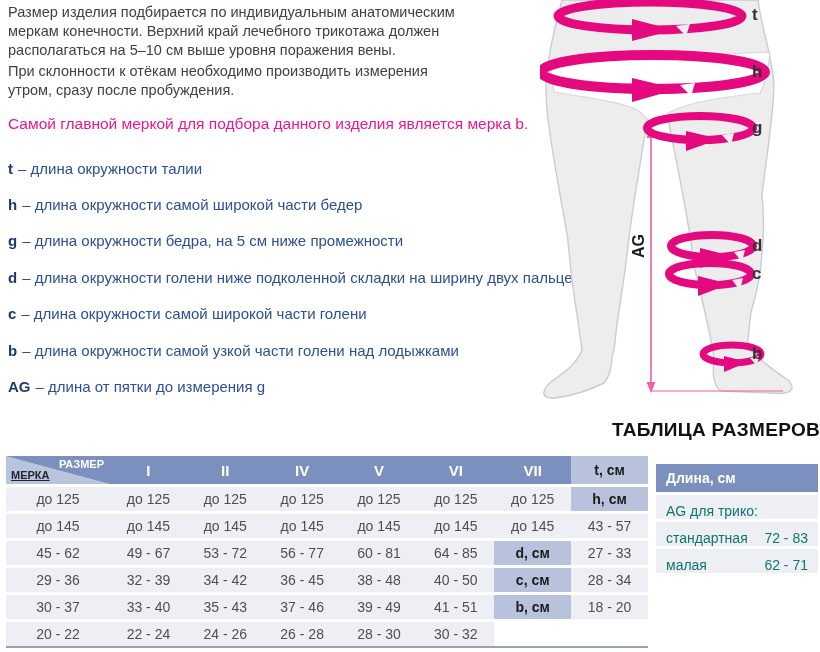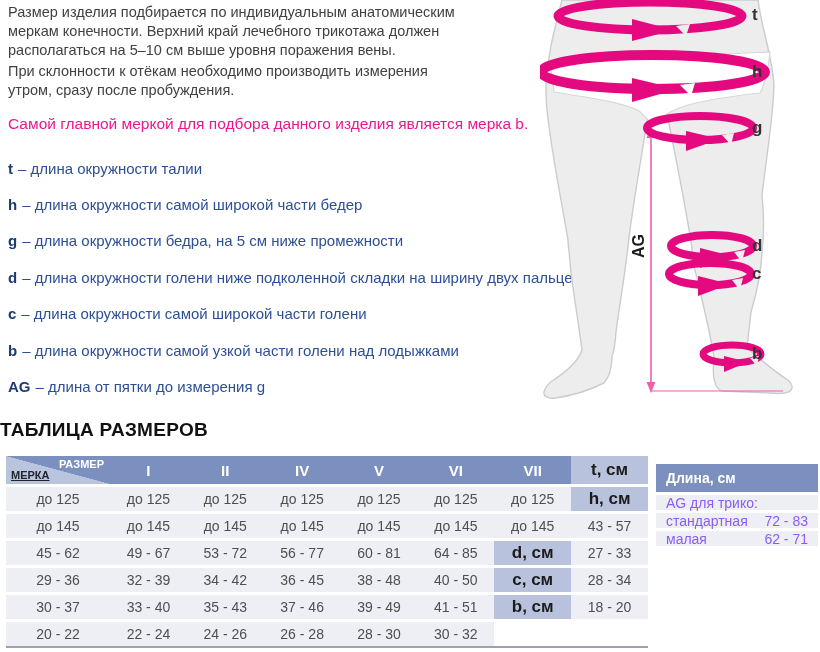--- a/index.html
+++ b/index.html
@@ -14,42 +14,42 @@
   #p2 { top:62px; }
   #highlight { position:absolute; left:8px; top:115px; width:640px; font-size:15.5px; color:#ED1690; }
   
   #defs { position:absolute; left:8px; top:150px; width:640px; }
   .def-row { height:36.4px; display:flex; align-items:center; font-size:15px; color:#2D4F96; white-space:nowrap; }
   .def-key { font-weight:bold; color:#1C3A70; margin-right:5px; }
   
   #figure-wrap { position:absolute; left:540px; top:0; width:280px; height:414px; }
   .fig-label { position:absolute; left:212px; width:30px; font-size:17px; font-weight:bold; color:#333333; }
   
-  #table-title { position:absolute; left:0; top:419px; width:820px; text-align:left;
+  #table-title { position:absolute; left:0; top:419px; width:820px; text-align:right;
     font-size:19px; font-weight:bold; color:#111111; letter-spacing:0.3px; }
   
   #main-table { position:absolute; left:6px; top:456px; width:642px;
     display:grid; grid-template-columns:104px repeat(7, 1fr);
     grid-template-rows:28px repeat(6, 24px); row-gap:3px;
     border-bottom:2px solid #9aa2b0; }
   .hdr-cell { background:#7C90BF; color:#ffffff; font-weight:bold; font-size:15px;
     display:flex; align-items:center; justify-content:center; }
   .corner-cell { position:relative; background:linear-gradient(to top right, #B9C4DE 49.6%, #7C90BF 50.4%); }
   .corner-top { position:absolute; top:2px; right:6px; font-size:11px; font-weight:bold; color:#ffffff; }
   .corner-bottom { position:absolute; bottom:3px; left:5px; font-size:11px; font-weight:bold; color:#23252a;text-decoration:underline; }
-  .row-label { background:#B8C2DC; color:#1b1b1b; font-weight:bold; font-size:17px;
+  .row-label { background:#B8C2DC; color:#1b1b1b; font-weight:bold; font-size:14px;
     display:flex; align-items:center; justify-content:center; }
   .data-cell { background:#EDEFF4; color:#4f4f4f; font-size:14px;
     display:flex; align-items:center; justify-content:center; }
   
   #length-table { position:absolute; left:656px; top:456px; width:162px; }
   #length-header { height:28px; background:#7C90BF; color:#ffffff; font-weight:bold; font-size:14px;
     display:flex; align-items:center; padding-left:10px; margin-bottom:3px;margin-top:8px; }
-  .len-row { height:15px; background:#EDEFF4; display:flex; align-items:center;
-    font-size:14px; color:#8b5cf6; padding:0 10px; margin-bottom:3px; justify-content:space-between; }
+  .len-row { height:24px; background:#EDEFF4; display:flex; align-items:flex-end;
+    font-size:14px; color:#0f766e; padding:0 10px; margin-bottom:3px; justify-content:space-between; }
   .len-sub { justify-content:flex-start; }
 </style>
 </head>
 <body>
 
 <div id="p1" class="para">Размер изделия подбирается по индивидуальным анатомическим меркам конечности. Верхний край лечебного трикотажа должен располагаться на 5–10 см выше уровня поражения вены.</div>
 <div id="p2" class="para">При склонности к отёкам необходимо производить измерения утром, сразу после пробуждения.</div>
 <div id="highlight">Самой главной меркой для подбора данного изделия является мерка b.</div>
 
 <div id="defs">

